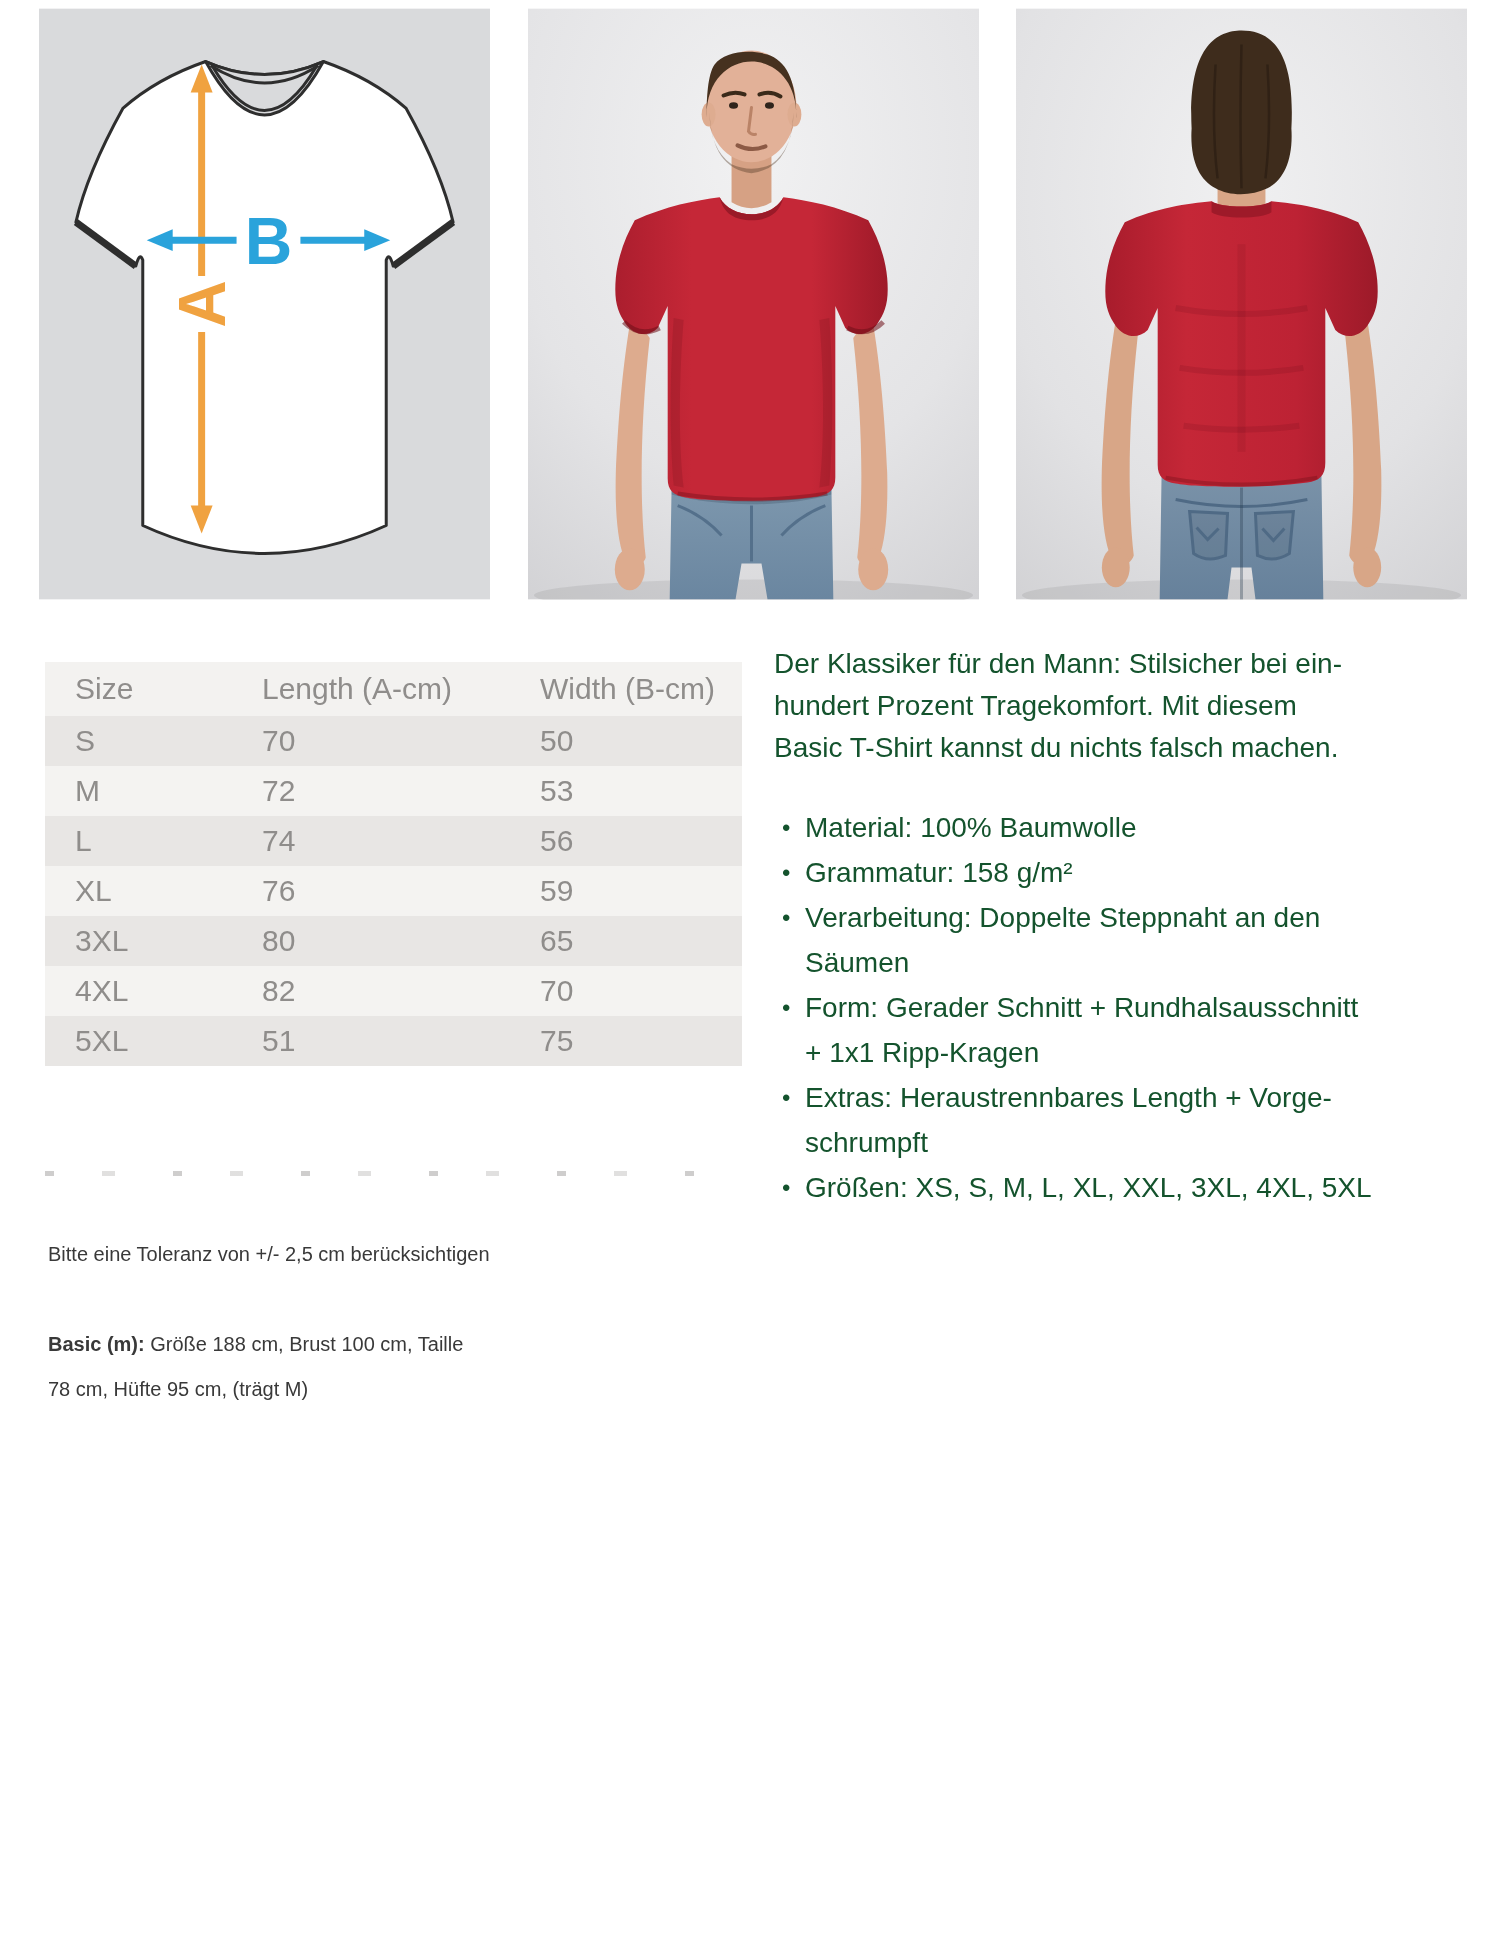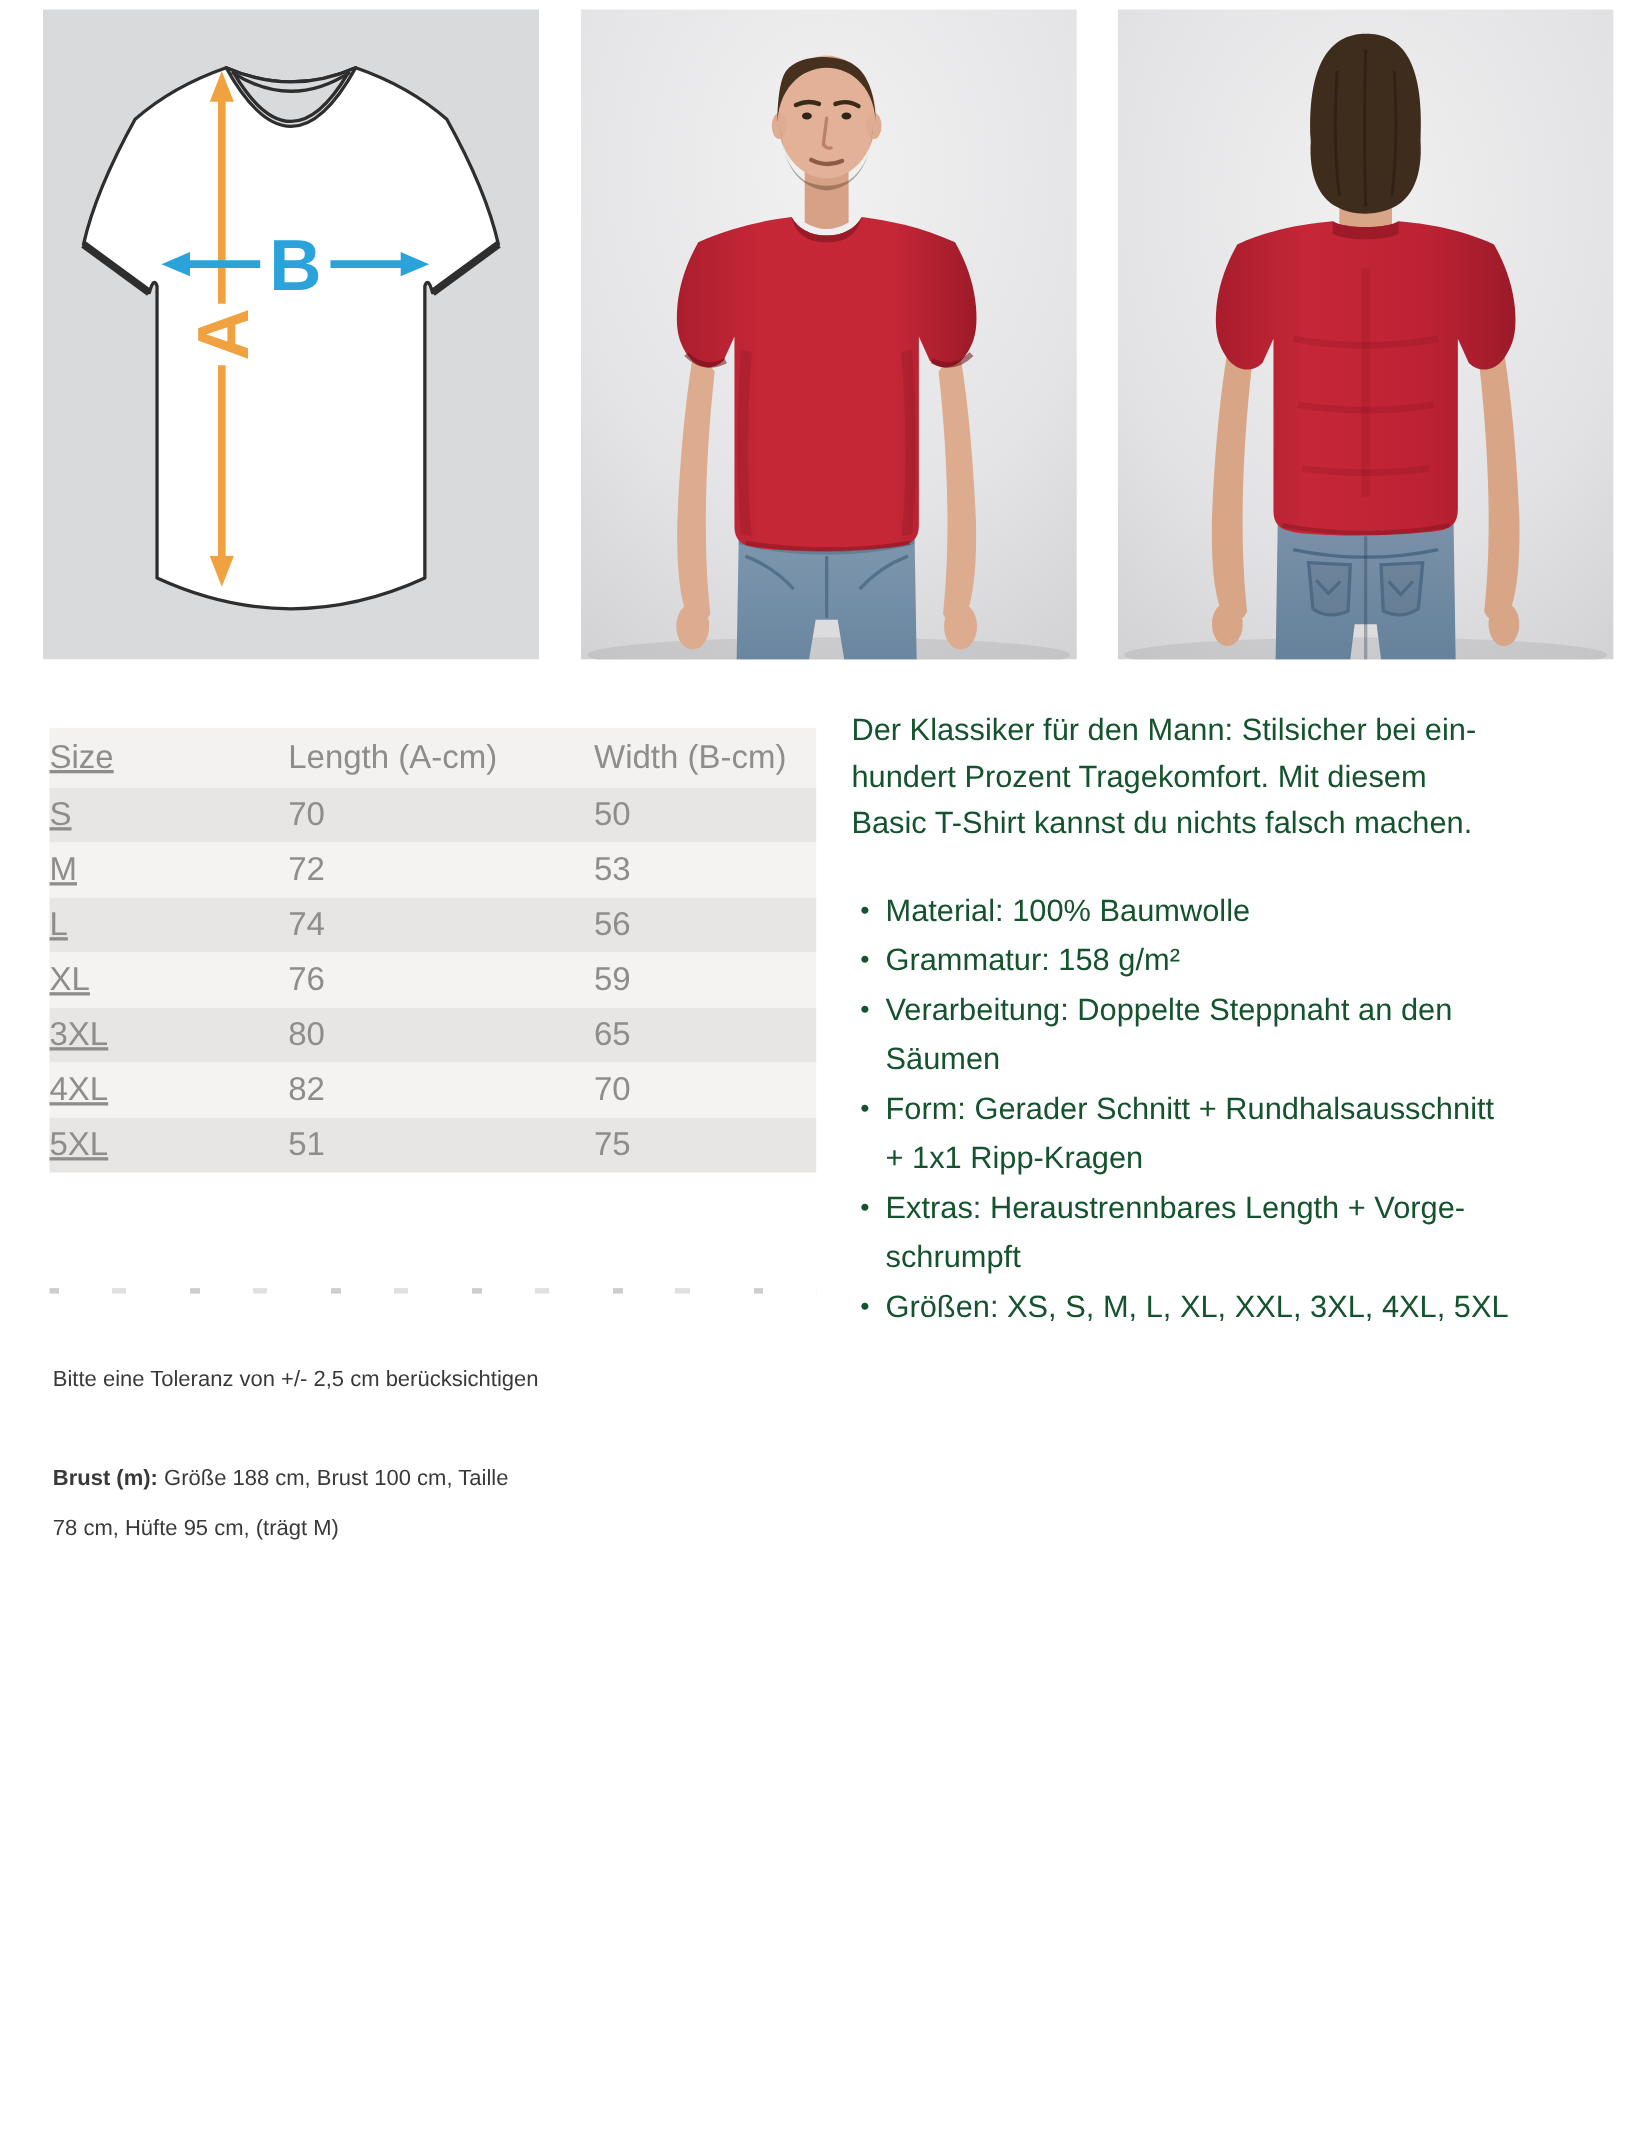--- a/index.html
+++ b/index.html
@@ -16,21 +16,21 @@
   #fig-front{left:528px;}
   #fig-back{left:1016px;}
   .img-box svg{display:block;width:100%;height:100%;}
 
   
   .size-table{
     position:absolute;left:45px;top:662px;width:697px;
     font-size:30px;color:#8f8d8b;
   }
   .t-row{display:grid;grid-template-columns:217px 278px 1fr;align-items:center;height:50px;}
-  .t-row > div:first-child{text-decoration:underline;}
+  .t-row > div:first-child{padding-left:30px;}
   .t-head{height:54px;background:#f3f2f0;}
   .t-body .t-row:nth-child(odd){background:#e8e6e4;}
   .t-body .t-row:nth-child(even){background:#f4f3f1;}
 
   
   .table-artifact{
     position:absolute;left:45px;top:1171px;width:697px;height:5px;
     background:repeating-linear-gradient(90deg,
       rgba(145,143,141,.55) 0 9px, transparent 9px 57px,
       rgba(145,143,141,.35) 57px 70px, transparent 70px 128px);
@@ -300,18 +300,18 @@
         <div class="bullet">
         <span class="dot">•</span>
         <span class="bullet-text">Größen: XS, S, M, L, XL, XXL, 3XL, 4XL, 5XL</span>
       </div>
       </div>
   </div>
 
   <div class="note">
     <div class="note-line">Bitte eine Toleranz von +/- 2,5 cm berücksichtigen</div>
     <div class="note-line">
-      <b>Brust (m):</b><span> Größe 188 cm, Brust 100 cm, Taille
+      <b>Basic (m):</b><span> Größe 188 cm, Brust 100 cm, Taille
 78 cm, Hüfte 95 cm, (trägt M)</span>
     </div>
   </div>
 
 </div>
 
 </body></html>

